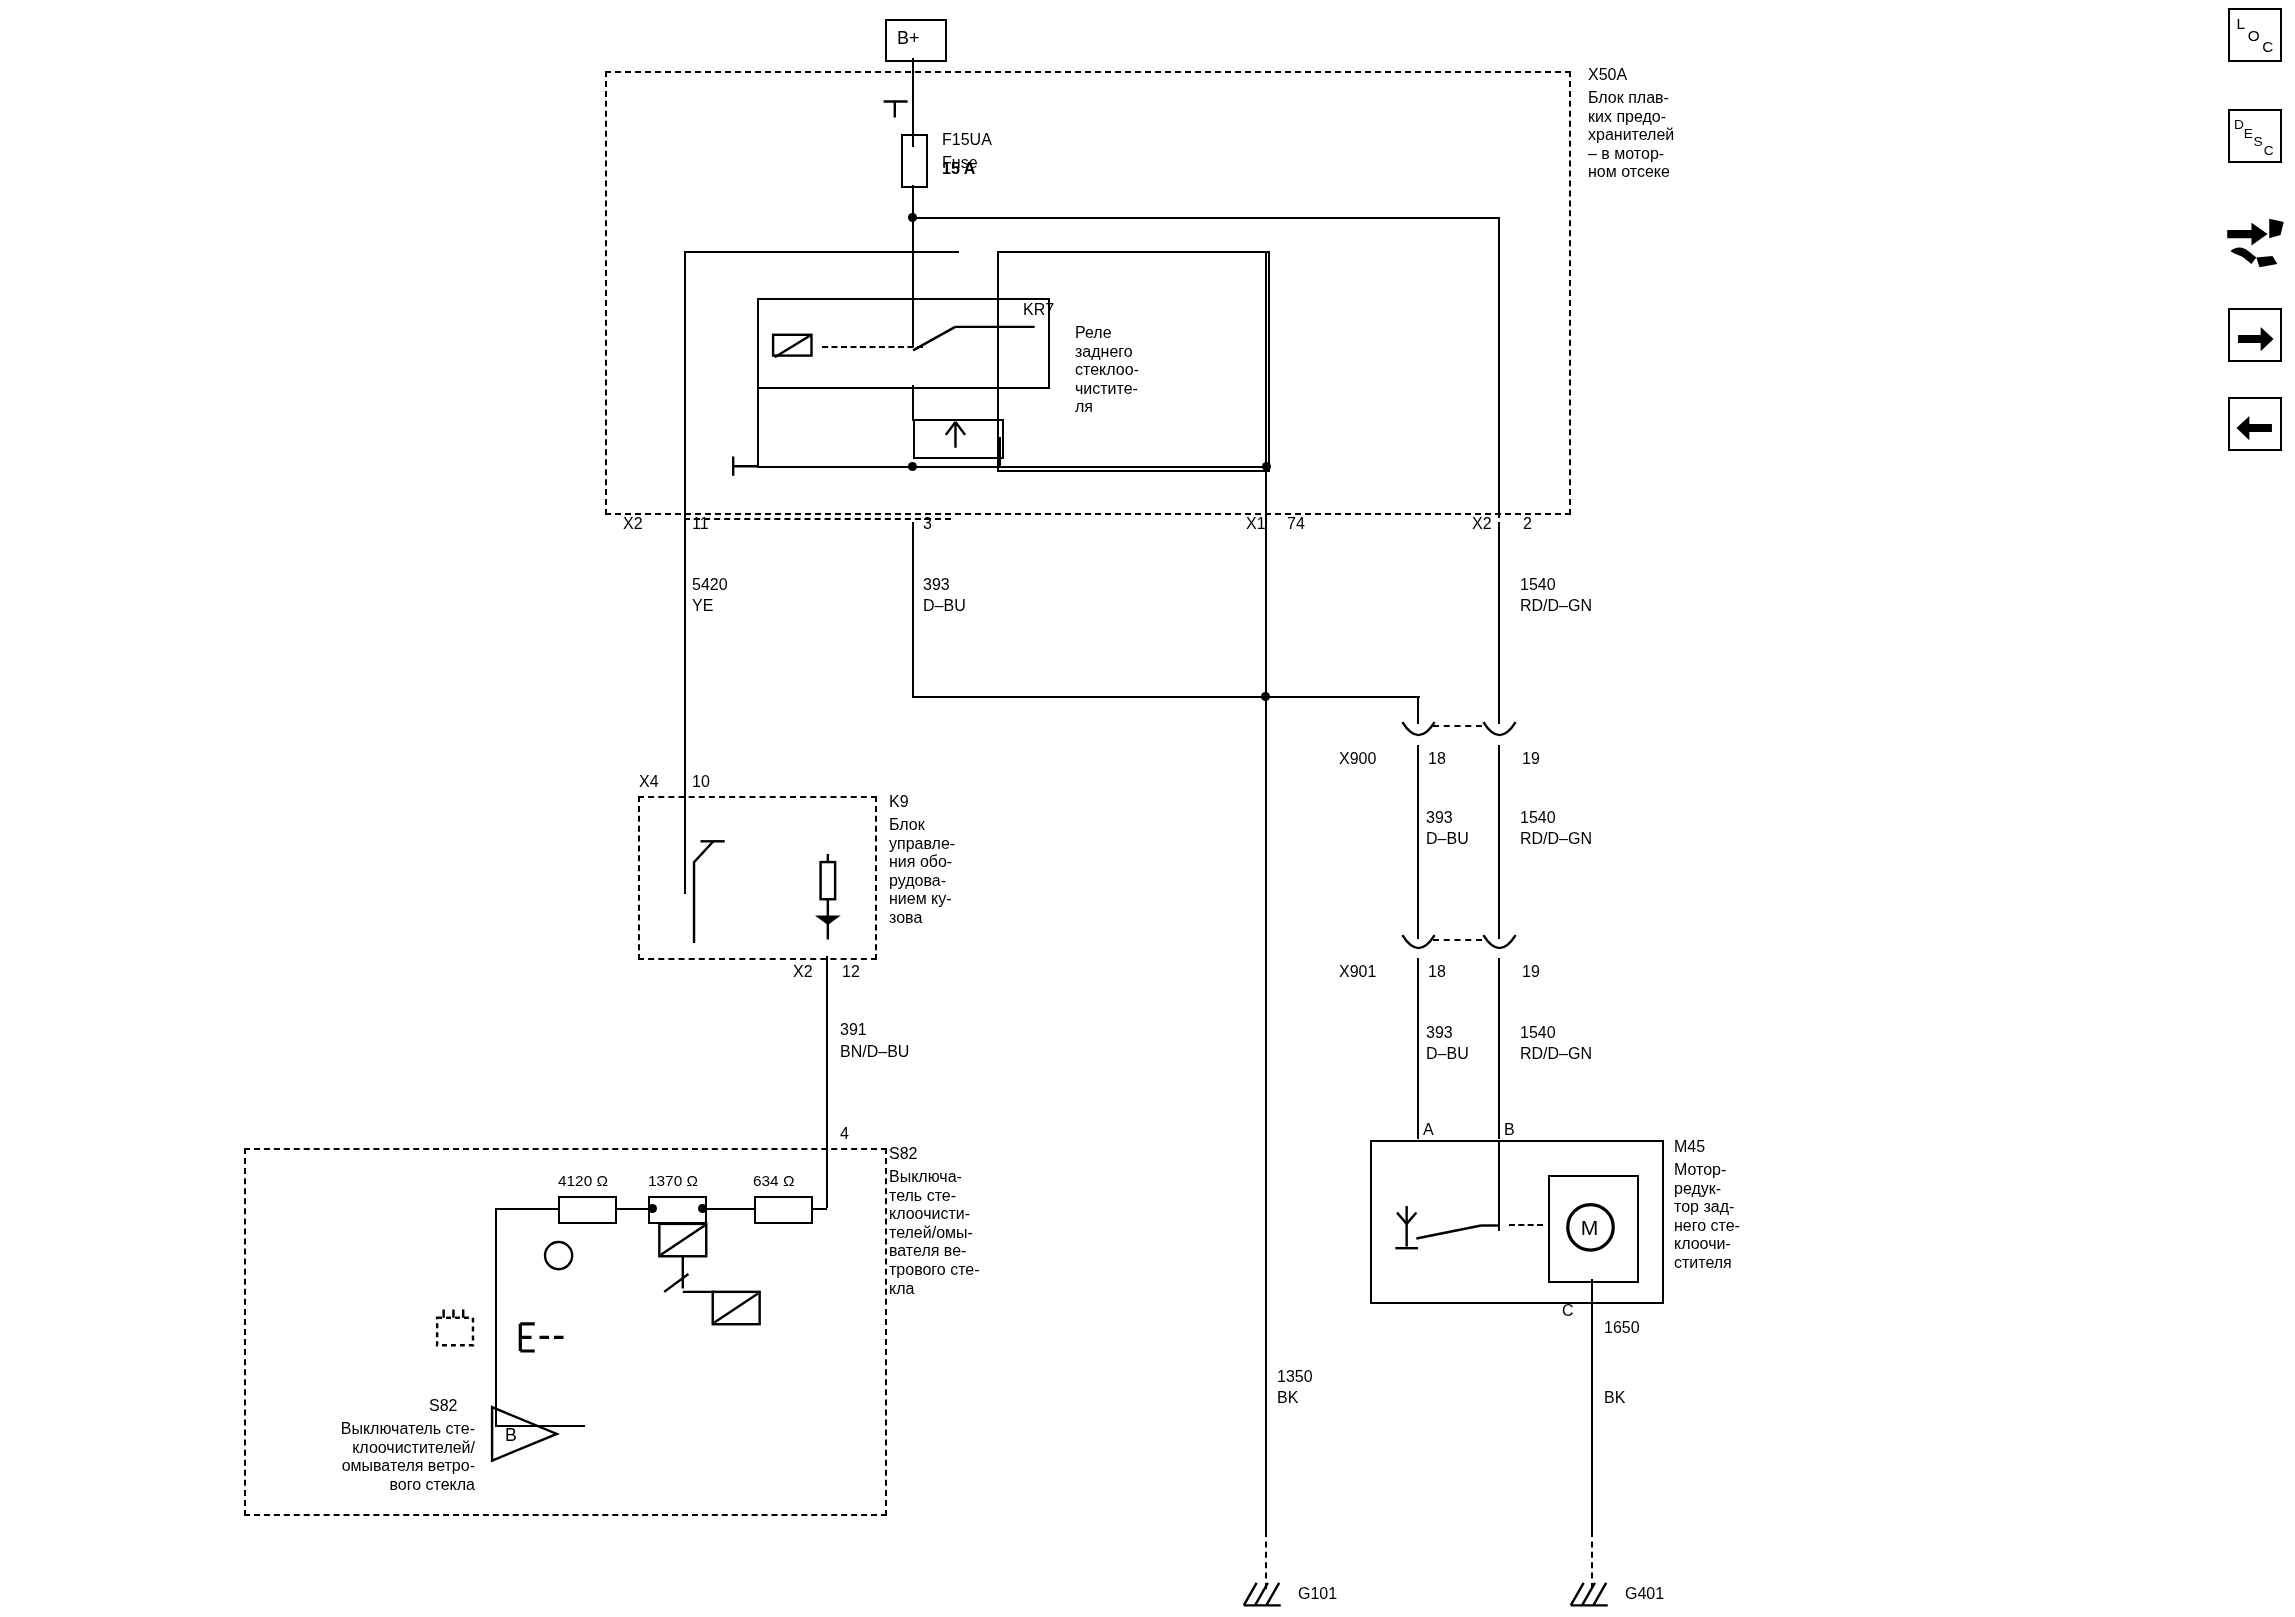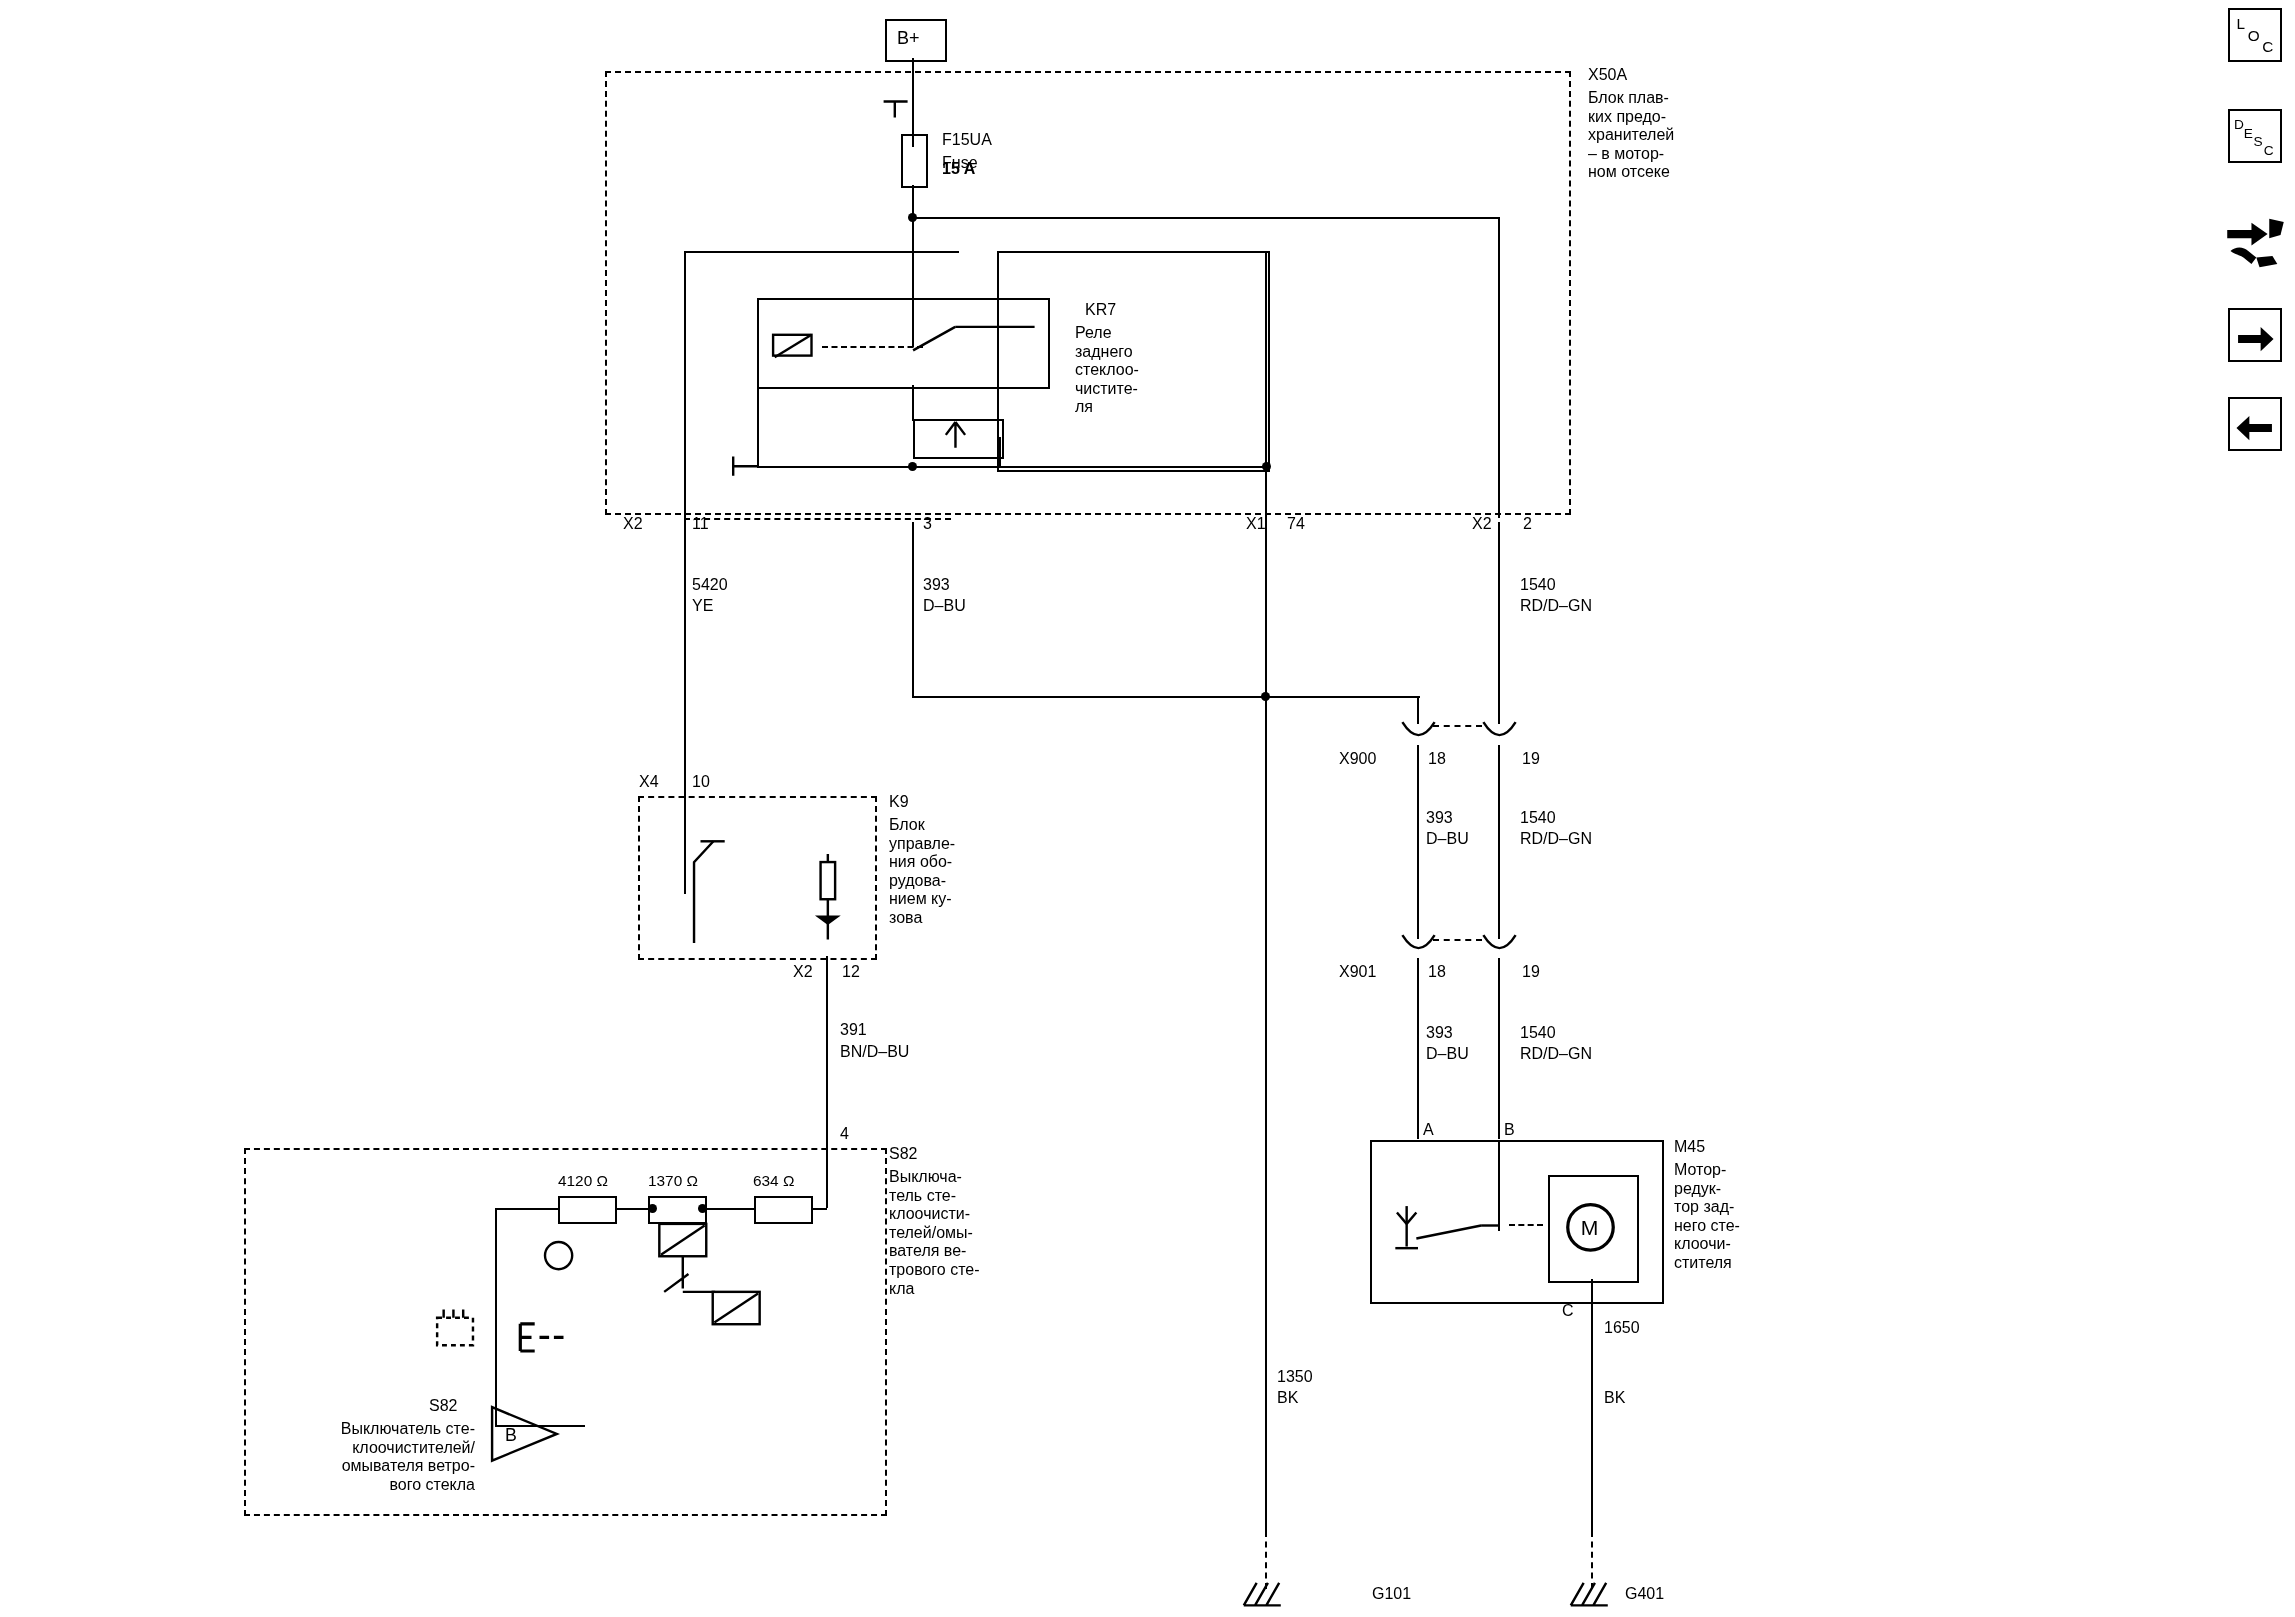--- a/index.html
+++ b/index.html
@@ -103,21 +103,21 @@
 
   <div class="dash-h" style="left:822px; top:346px; width:101px;"></div>
 
   <svg style="left:905px; top:322px;" width="81" height="73" viewBox="0 0 100 90">
     <path d="M10 35 L62 6" stroke="#000" stroke-width="3" fill="none"></path>
     <path d="M62 6 h98" stroke="#000" stroke-width="3" fill="none"></path>
   </svg>
 
   <div class="box" style="left:997px; top:251px; width:269px; height:217px;"></div>
 
-  <div class="lbl" style="left:1085px; top:301px;">KR7</div>
+  <div class="lbl" style="left:1023px; top:301px;">KR7</div>
   <div class="lbl" style="left:1075px; top:324px;">Реле
 заднего
 стеклоо-
 чистите-
 ля</div>
 
   <div class="box" style="left:913px; top:419px; width:87px; height:36px;"></div>
   <svg style="left:939px; top:414px;" width="49" height="45" viewBox="0 0 60 56">
     <path d="M20 42 L20 10 M20 10 l-12 16 M20 10 l12 16" stroke="#000" stroke-width="3" fill="none"></path>
   </svg>
@@ -327,21 +327,21 @@
   <div class="lbl" style="left:1277px; top:1389px;">BK</div>
   <div class="lbl" style="left:1604px; top:1319px;">1650</div>
   <div class="lbl" style="left:1604px; top:1389px;">BK</div>
 
   <div class="dash-v" style="left:1265px; top:1531px; height:58px;"></div>
   <div class="dash-v" style="left:1591px; top:1531px; height:58px;"></div>
 
   <svg style="left:1237px; top:1578px;" width="57" height="37" viewBox="0 0 70 46">
     <path d="M8 34 L24 6 M22 34 L38 6 M36 34 L52 6 M8 34 h46" stroke="#000" stroke-width="3" fill="none"></path>
   </svg>
-  <div class="lbl" style="left:1372px; top:1585px;text-align:center;">G101</div>
+  <div class="lbl" style="left:1298px; top:1585px;text-align:center;">G101</div>
 
   <svg style="left:1564px; top:1578px;" width="57" height="37" viewBox="0 0 70 46">
     <path d="M8 34 L24 6 M22 34 L38 6 M36 34 L52 6 M8 34 h46" stroke="#000" stroke-width="3" fill="none"></path>
   </svg>
   <div class="lbl" style="left:1625px; top:1585px;">G401</div>
 
 </div>
 
 
 </body></html>

